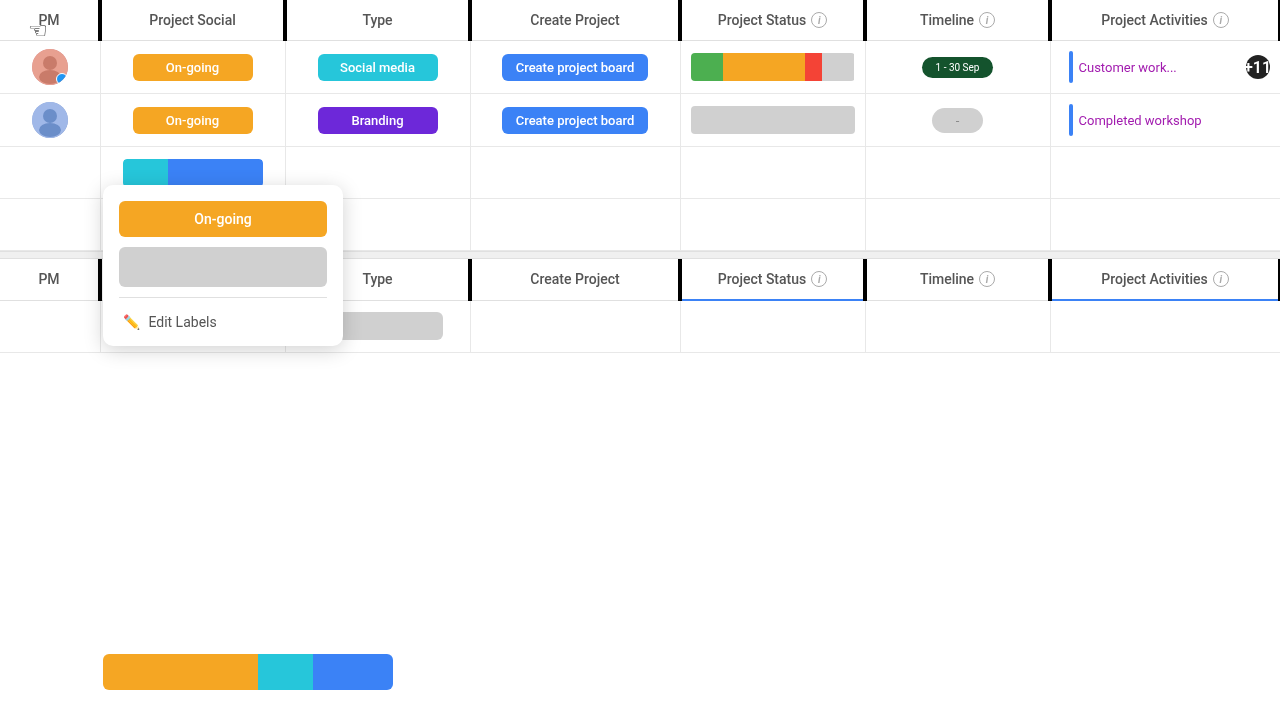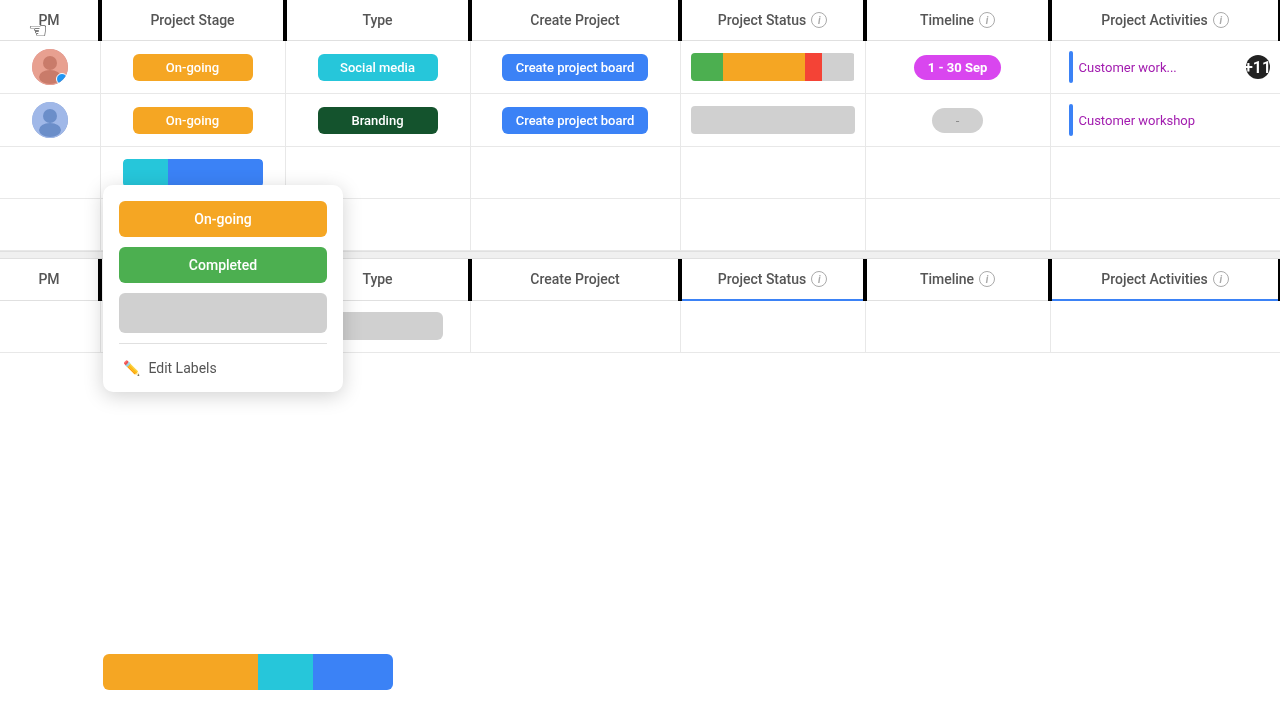--- a/index.html
+++ b/index.html
@@ -122,21 +122,21 @@
       color: white;
       border-radius: 6px;
       padding: 6px 16px;
       font-size: 13px;
       font-weight: 500;
       display: inline-block;
       min-width: 120px;
       text-align: center;
     }
     .badge-branding {
-      background: #14532d;
+      background: #6d28d9;
       color: white;
       border-radius: 6px;
       padding: 6px 16px;
       font-size: 13px;
       font-weight: 500;
       display: inline-block;
       min-width: 120px;
       text-align: center;
     }
 
@@ -160,26 +160,26 @@
       border-radius: 4px;
       overflow: hidden;
     }
     .status-seg-green { background: #4CAF50; }
     .status-seg-orange { background: #F5A623; }
     .status-seg-red { background: #F44336; }
     .status-seg-gray { background: #d0d0d0; }
 
     
     .timeline-pill {
-      background: #d946ef;
+      background: #14532d;
       color: white;
       border-radius: 20px;
       padding: 5px 14px;
-      font-size: 13px;
-      font-weight: 700;
+      font-size: 10px;
+      font-weight: 400;
       display: inline-block;
       white-space: nowrap;
     }
     .timeline-dash {
       background: #d0d0d0;
       color: #888;
       border-radius: 20px;
       padding: 5px 24px;
       font-size: 13px;
       display: inline-block;
@@ -296,21 +296,21 @@
 
 <div class="cursor-hand">☜</div>
 
 <table class="table-container">
   <thead>
     <tr>
       <th class="col-pm">
         <span>PM</span>
       </th>
       <th class="col-stage">
-        <span>Project Stage</span>
+        <span>Project Social</span>
       </th>
       <th class="col-type">
         <span>Type</span>
       </th>
       <th class="col-create">
         <span>Create Project</span>
       </th>
       <th class="col-status">
         <span class="th-info">
           <span>Project Status</span>
@@ -396,21 +396,21 @@
         <div class="status-bar">
           <div class="status-seg-gray" style="width:100%"></div>
         </div>
       </td>
       <td class="col-timeline">
         <span class="timeline-dash">-</span>
       </td>
       <td class="col-activities">
         <div class="activities-cell">
           <div class="activity-bar"></div>
-          <span class="activity-text">Customer workshop</span>
+          <span class="activity-text">Completed workshop</span>
         </div>
       </td>
     </tr>
 
     <tr class="row-empty">
       <td></td>
       <td>
         <div style="display:flex;gap:0;height:28px;border-radius:4px;overflow:hidden;width:140px;margin:0 auto;">
           <div style="background:#26C6DA;width:45px;height:28px;border-radius:4px 0 0 4px;"></div>
           <div style="background:#3B82F6;width:95px;height:28px;border-radius:0 4px 4px 0;"></div>
@@ -489,20 +489,19 @@
 </table>
 
 <div style="position:absolute;bottom:30px;left:103px;display:flex;gap:0;align-items:center;">
   <div style="background:#F5A623;height:36px;border-radius:6px 0 0 6px;width:155px;"></div>
   <div style="background:#26C6DA;height:36px;width:55px;"></div>
   <div style="background:#3B82F6;height:36px;border-radius:0 6px 6px 0;width:80px;"></div>
 </div>
 
 <div class="dropdown-popup">
   <div class="dropdown-option dropdown-option-ongoing">On-going</div>
-  <div class="dropdown-option dropdown-option-completed">Completed</div>
   <div class="dropdown-option dropdown-option-empty"></div>
   <hr class="dropdown-divider">
   <div class="dropdown-edit-labels">
     <span class="edit-icon">✏️</span>
     <span>Edit Labels</span>
   </div>
 </div>
 
 </body></html>

